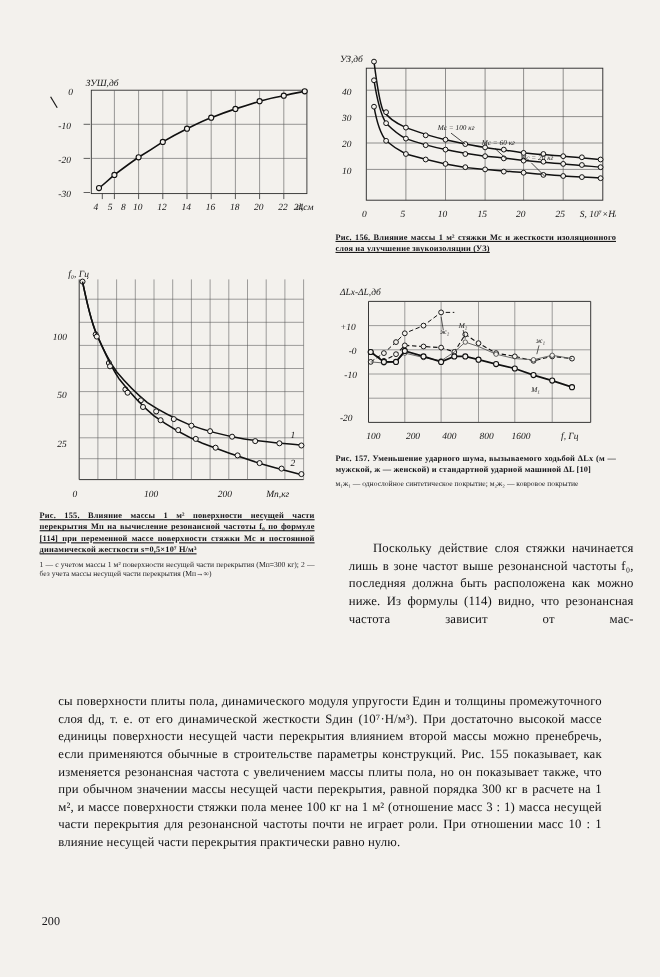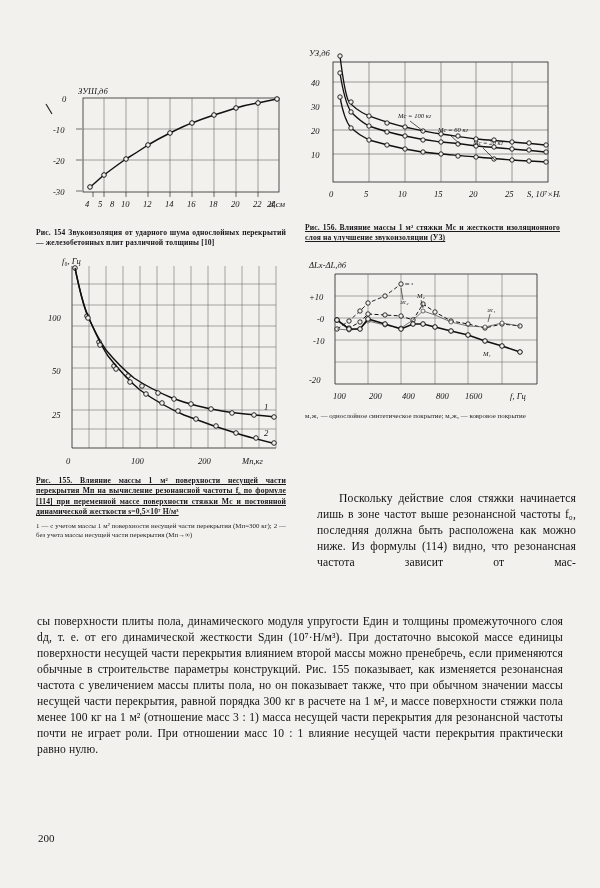--- a/index.html
+++ b/index.html
@@ -50,40 +50,40 @@
   .body-full{
     position:absolute;
     left:36px;
     width:528px;
     font-size:11.6px;
     line-height:1.385;
     text-align:justify;
     color:#121214;
     letter-spacing:.1px;
   }
-  .body-full p{margin:1px;}
+  .body-full p{margin:17px;}
   .lastline{text-align-last:left;}
   .pageno{
     position:absolute;
     left:38px;top:832px;
     font-size:11px;
     color:#17171a;
   }
   .indent{display:inline-block;width:22px;}
   
   .axlbl{font-family:"Liberation Serif",serif;font-style:italic;font-size:8.6px;fill:#141414;}
   .tick{font-family:"Liberation Serif",serif;font-style:italic;font-size:8.6px;fill:#141414;}
   .curvelbl{font-family:"Liberation Serif",serif;font-style:italic;font-size:6.6px;fill:#141414;}
 </style>
 </head>
 <body>
 
 <div class="page">
 
-  <div class="fig" style="left:36px;top:74px;width:250px;">
+  <div class="fig" style="left:36px;top:58px;width:250px;">
     <svg width="250" height="148" viewBox="0 0 250 148">
 
       <path d="M10,30 L16,40" stroke="#1a1a1a" stroke-width="1.1" fill="none"></path>
       <text class="axlbl" x="42" y="20">ЗУШ,дб</text>
 
       <g stroke="#2a2a2a" stroke-width="0.8" fill="none">
         <rect x="47" y="24" width="196" height="94"></rect>
       </g>
 
       <g stroke="#5a5a5a" stroke-width="0.55" fill="none">
@@ -146,23 +146,20 @@
         <circle cx="90" cy="85" r="2.3"></circle>
         <circle cx="112" cy="71" r="2.3"></circle>
         <circle cx="134" cy="59" r="2.3"></circle>
         <circle cx="156" cy="49" r="2.3"></circle>
         <circle cx="178" cy="41" r="2.3"></circle>
         <circle cx="200" cy="34" r="2.3"></circle>
         <circle cx="222" cy="29" r="2.3"></circle>
         <circle cx="241" cy="25" r="2.3"></circle>
       </g>
     </svg>
-    <div class="cap" style="width:250px;margin-top:6px;">
-      <span>Рис. 154  Звукоизоляция от ударного шума однослойных перекрытий — железобетонных плит различной толщины [10]</span>
-    </div>
   </div>
 
   <div class="fig" style="left:305px;top:42px;width:255px;text-decoration:underline;">
     <svg width="255" height="165" viewBox="0 0 255 165">
       <text class="axlbl" x="4" y="14">УЗ,дб</text>
       <g stroke="#2a2a2a" stroke-width="0.85" fill="none">
         <rect x="28" y="20" width="215" height="120"></rect>
       </g>
 
       <g stroke="#4d4d4d" stroke-width="0.55" fill="none">
@@ -248,26 +245,26 @@
         <circle cx="241" cy="120" r="2.2"></circle>
       </g>
 
       <text class="curvelbl" x="93" y="76">Mc = 100 кг</text>
       <line x1="105" y1="79" x2="118" y2="89" stroke="#111" stroke-width="0.7"></line>
       <text class="curvelbl" x="133" y="90">Mc = 60 кг</text>
       <line x1="145" y1="93" x2="156" y2="103" stroke="#111" stroke-width="0.7"></line>
       <text class="curvelbl" x="168" y="103">Mc = 20 кг</text>
       <line x1="178" y1="106" x2="190" y2="118" stroke="#111" stroke-width="0.7"></line>
     </svg>
-    <div class="cap" style="width:255px;margin-top:16px;">
+    <div class="cap" style="width:255px;margin-top:4px;">
       <span>Рис. 156. Влияние массы 1 м² стяжки Mc и жесткости изоляционного слоя на улучшение звукоизоляции (УЗ)</span>
     </div>
   </div>
 
-  <div class="fig" style="left:36px;top:252px;width:250px;">
+  <div class="fig" style="left:36px;top:240px;width:250px;">
     <svg width="250" height="218" viewBox="0 0 250 218">
       <text class="axlbl" x="26" y="12">f₀, Гц</text>
       <g stroke="#2a2a2a" stroke-width="0.85" fill="none">
         <line x1="36" y1="14" x2="36" y2="196"></line>
         <line x1="36" y1="196" x2="240" y2="196"></line>
       </g>
 
       <g stroke="#555" stroke-width="0.5" fill="none">
         <line x1="53" y1="14" x2="53" y2="196"></line>
         <line x1="70" y1="14" x2="70" y2="196"></line>
@@ -439,20 +436,23 @@
           <circle cx="118" cy="68" r="2.3"></circle>
         <circle cx="130" cy="71" r="2.3"></circle>
           <circle cx="146" cy="75" r="2.3"></circle>
         <circle cx="163" cy="79" r="2.3"></circle>
           <circle cx="180" cy="85" r="2.3"></circle>
         <circle cx="197" cy="90" r="2.3"></circle>
           <circle cx="215" cy="96" r="2.3"></circle>
       </g>
       <text class="curvelbl" x="178" y="100">M₁</text>
     </svg>
+    <div class="cap" style="width:255px;margin-top:4px;">
+      <span>Рис. 157. Уменьшение ударного шума, вызываемого ходьбой ΔLx (м — мужской, ж — женской) и стандартной ударной машиной ΔL [10]</span>
+    </div>
     <div class="subcap" style="width:255px;">
       <span>м₁ж₁ — однослойное синтетическое покрытие; м₂ж₂ — ковровое покрытие</span>
     </div>
   </div>
 
   <div class="body-col" style="left:317px;top:491px;width:259px;">
     <span class="indent"></span><span>Поскольку действие слоя стяжки начинается лишь в зоне частот выше резонансной частоты f₀, последняя должна быть расположена как можно ниже. Из формулы (114) видно, что резонансная частота зависит от мас-</span>
   </div>
 
   <div class="body-full" style="top:613px;">

